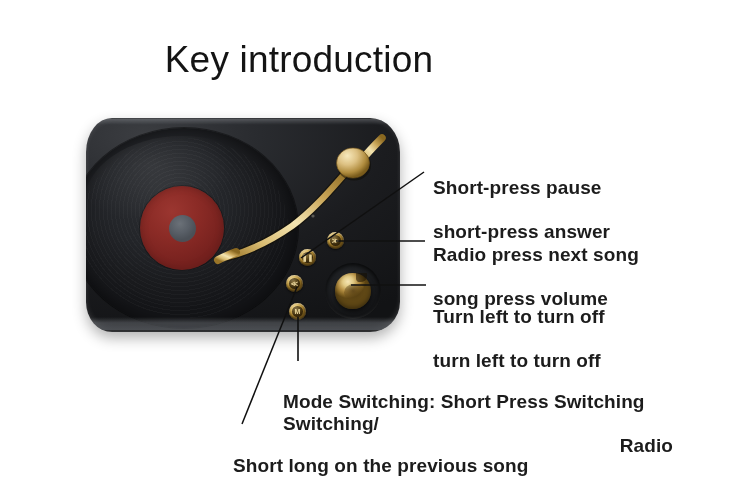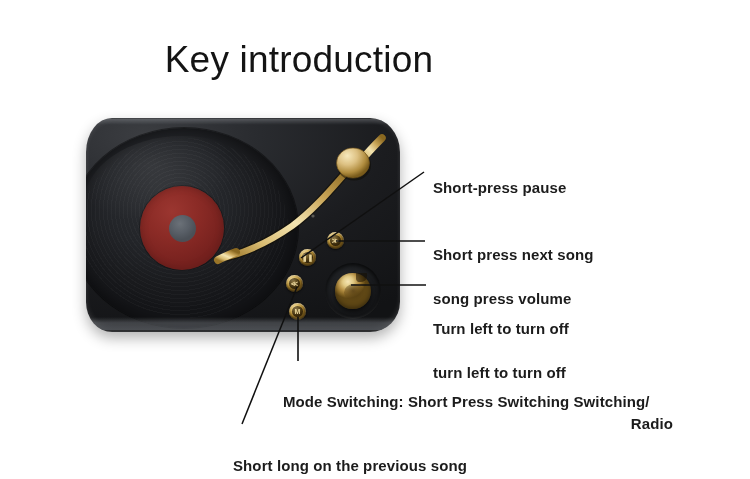--- a/index.html
+++ b/index.html
@@ -161,30 +161,30 @@
     background:rgba(22,14,2,0.55);
     filter:blur(0.6px);
   }
 
   
   .leaders { position:absolute; left:0; top:0; width:750px; height:479px; pointer-events:none; }
 
   
   .callout {
     position:absolute;
-    font-size:15px;
+    font-size:19px;
     font-weight:600;
     line-height:22px;
     color:#1c1c1c;
     white-space:pre-line;
     letter-spacing:0.1px;
   }
   #callout-1 { left:433px; top:155px; }
   #callout-2 { left:433px; top:222px; }
-  #callout-3 { left:433px; top:296px; }
+  #callout-3 { left:433px; top:284px; }
   #callout-4 { left:283px; top:369px; width:440px; text-align:left; }
   #callout-4 .l2 { display:block; text-align:right; width:390px; }
   #callout-5 { left:233px; top:433px; }
 </style>
 </head>
 <body>
 
 <div class="page-title">Key introduction</div>
 
 <div class="device-wrap">
@@ -262,24 +262,25 @@
 
   <line x1="351" y1="285" x2="426" y2="285" stroke="#101010" stroke-width="1.6"></line>
 
   <line x1="298" y1="317" x2="298" y2="361" stroke="#101010" stroke-width="1.6"></line>
 
   <line x1="297" y1="287" x2="242" y2="424" stroke="#101010" stroke-width="1.5"></line>
 </svg>
 
 <div class="callout" id="callout-1">
   <span>Short-press pause</span><br>
+  <span>short-press answer</span>
 </div>
 
 <div class="callout" id="callout-2">
-  <span>Short press next song</span><br>
+  <span>Radio press next song</span><br>
   <span>song press volume</span>
 </div>
 
 <div class="callout" id="callout-3">
   <span>Turn left to turn off</span><br>
   <span>turn left to turn off</span>
 </div>
 
 <div class="callout" id="callout-4">
   <span>Mode Switching: Short Press Switching Switching/</span>

